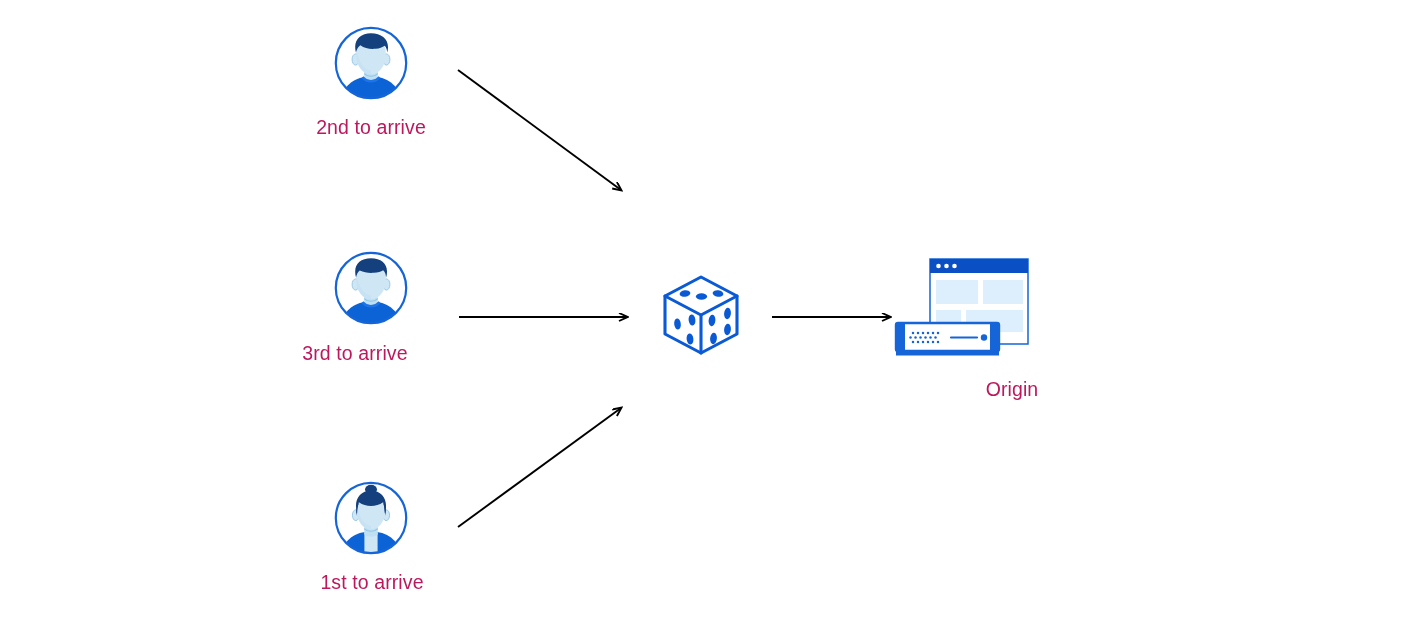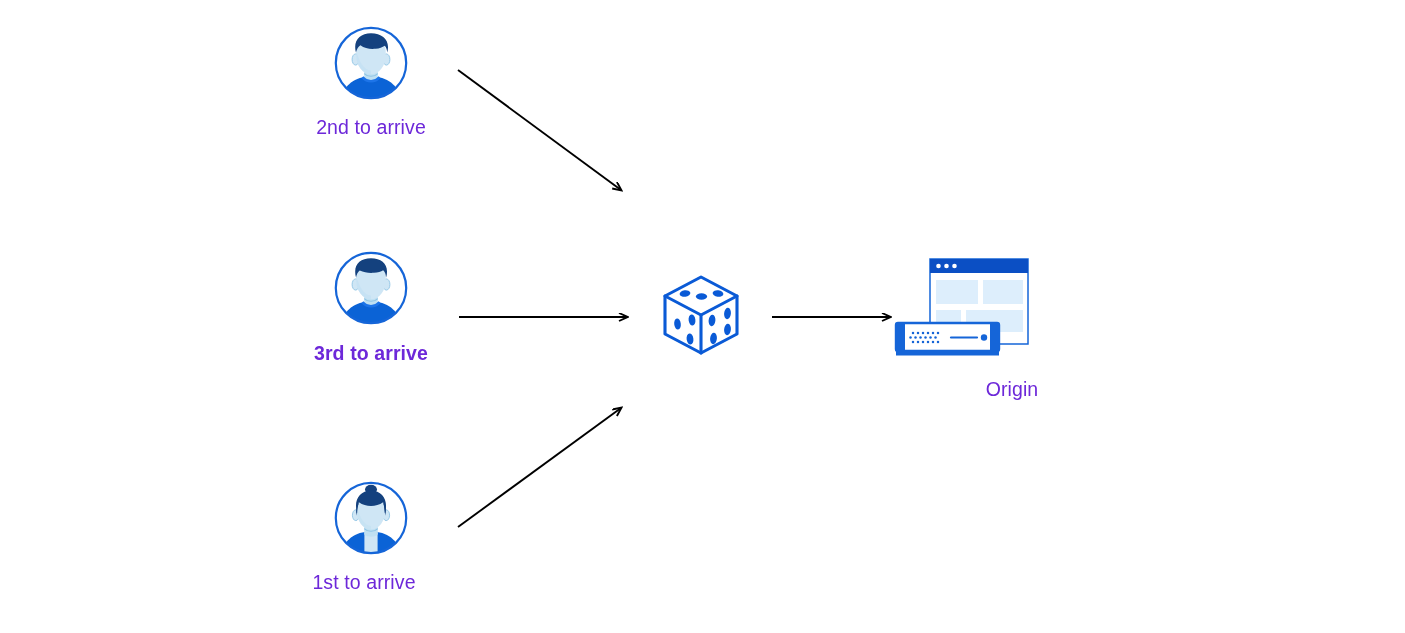--- a/index.html
+++ b/index.html
@@ -21,21 +21,21 @@
   }
   .avatar-wrap {
     position: absolute;
     width: 76px;
     height: 76px;
   }
   .node-label {
     position: absolute;
     font-size: 19.5px;
     line-height: 1;
-    color: #6d28d9;
+    color: #be185d;
     white-space: nowrap;
     text-align: center;
     font-weight: 400;
     letter-spacing: 0.1px;
   }
   .arrow-layer {
     position: absolute;
     left: 0;
     top: 0;
     width: 1405px;
@@ -125,21 +125,21 @@
         <path d="M29.4 52.2 c4.6 5.4 12.6 5.4 17.2 0" fill="none" stroke="#1d74e8" stroke-width="2.6"></path>
         <ellipse cx="22.6" cy="34.5" rx="3.5" ry="5.6" fill="#cfe6f5" stroke="#8fc4e4" stroke-width="0.9"></ellipse>
         <ellipse cx="53.4" cy="34.5" rx="3.5" ry="5.6" fill="#cfe6f5" stroke="#8fc4e4" stroke-width="0.9"></ellipse>
         <path d="M38 10.5 c-11.2 0 -14.8 7.6 -14.8 18.4 0 11.8 6.5 20.4 14.8 20.4 8.3 0 14.8 -8.6 14.8 -20.4 0 -10.8 -3.6 -18.4 -14.8 -18.4 Z" fill="#cfe6f5"></path>
         <path d="M38 8.2 c-9.8 0 -15.8 5.2 -15.8 13.2 0 2.5 0.35 4.6 0.95 6.1 0.5 -3.4 1.7 -5.7 3.6 -7.0 4.3 2.0 9.0 2.7 14.2 2.3 4.0 -0.3 7.0 -1.1 9.2 -2.5 1.7 1.4 2.6 3.8 2.9 7.2 0.6 -1.5 0.95 -3.6 0.95 -6.1 0 -8.0 -6.2 -13.2 -16 -13.2 Z" fill="#14417e"></path>
         <path d="M38 49.3 c-8.3 0 -14.8 -8.6 -14.8 -20.4 0 -1.4 0.06 -2.7 0.18 -3.9 1.5 9.6 7.2 20.6 14.62 20.6 z" fill="#bfdff2" opacity="0.55"></path>
       </g>
       <circle cx="38" cy="38" r="35.2" fill="none" stroke="#1565d8" stroke-width="2.2"></circle>
     </svg>
   </div>
-  <div class="node-label" style="left:283px; top:344px; width:176px;font-weight:bold;">3rd to arrive</div>
+  <div class="node-label" style="left:267px; top:344px; width:176px;">3rd to arrive</div>
 
   <div class="avatar-wrap" style="left:333px; top:480px;">
     <svg viewBox="0 0 76 76" width="76" height="76">
       <defs>
         <clipPath id="clipC">
             <circle cx="38" cy="38" r="35.2"></circle>
           </clipPath>
       </defs>
       <circle cx="38" cy="38" r="35.2" fill="#ffffff"></circle>
       <g clip-path="url(#clipC)">
@@ -157,21 +157,21 @@
 
         <path d="M38 10.8 c-9.6 0 -15.0 6.2 -15.0 15.0 0 3.0 0.5 5.8 1.3 7.6 0.2 -4.6 0.5 -8.4 1.6 -11.2 3.6 2.6 7.8 3.8 12.1 3.8 4.3 0 8.5 -1.2 12.1 -3.8 1.1 2.8 1.4 6.6 1.6 11.2 0.8 -1.8 1.3 -4.6 1.3 -7.6 0 -8.8 -5.4 -15.0 -15.0 -15.0 Z" fill="#14417e"></path>
 
         <path d="M24.0 22.4 c-1.0 4.6 -1.0 9.2 -0.6 13.4 0.9 -4.6 1.2 -9.0 2.2 -12.4 z" fill="#14417e"></path>
         <path d="M52.0 22.4 c1.0 4.6 1.0 9.2 0.6 13.4 -0.9 -4.6 -1.2 -9.0 -2.2 -12.4 z" fill="#14417e"></path>
         <path d="M38 49.6 c-7.9 0 -14.2 -8.4 -14.2 -19.8 0 -1.3 0.06 -2.6 0.17 -3.8 1.45 9.3 7.0 20.0 14.03 20.0 z" fill="#bfdff2" opacity="0.5"></path>
       </g>
       <circle cx="38" cy="38" r="35.2" fill="none" stroke="#1565d8" stroke-width="2.2"></circle>
     </svg>
   </div>
-  <div class="node-label" style="left:276px; top:573px; width:176px;">1st to arrive</div>
+  <div class="node-label" style="left:284px; top:573px; width:176px;">1st to arrive</div>
 
   <div class="dice-wrap" style="left:655px; top:269px;">
     <svg viewBox="0 0 92 92" width="92" height="92">
       <g fill="none" stroke="#0a5ad6" stroke-width="3.1" stroke-linejoin="round" stroke-linecap="round">
 
         <path d="M46 8 L82 27 L82 65 L46 84 L10 65 L10 27 Z"></path>
         <path d="M10 27 L46 46 L82 27"></path>
         <path d="M46 46 L46 84"></path>
       </g>
 

